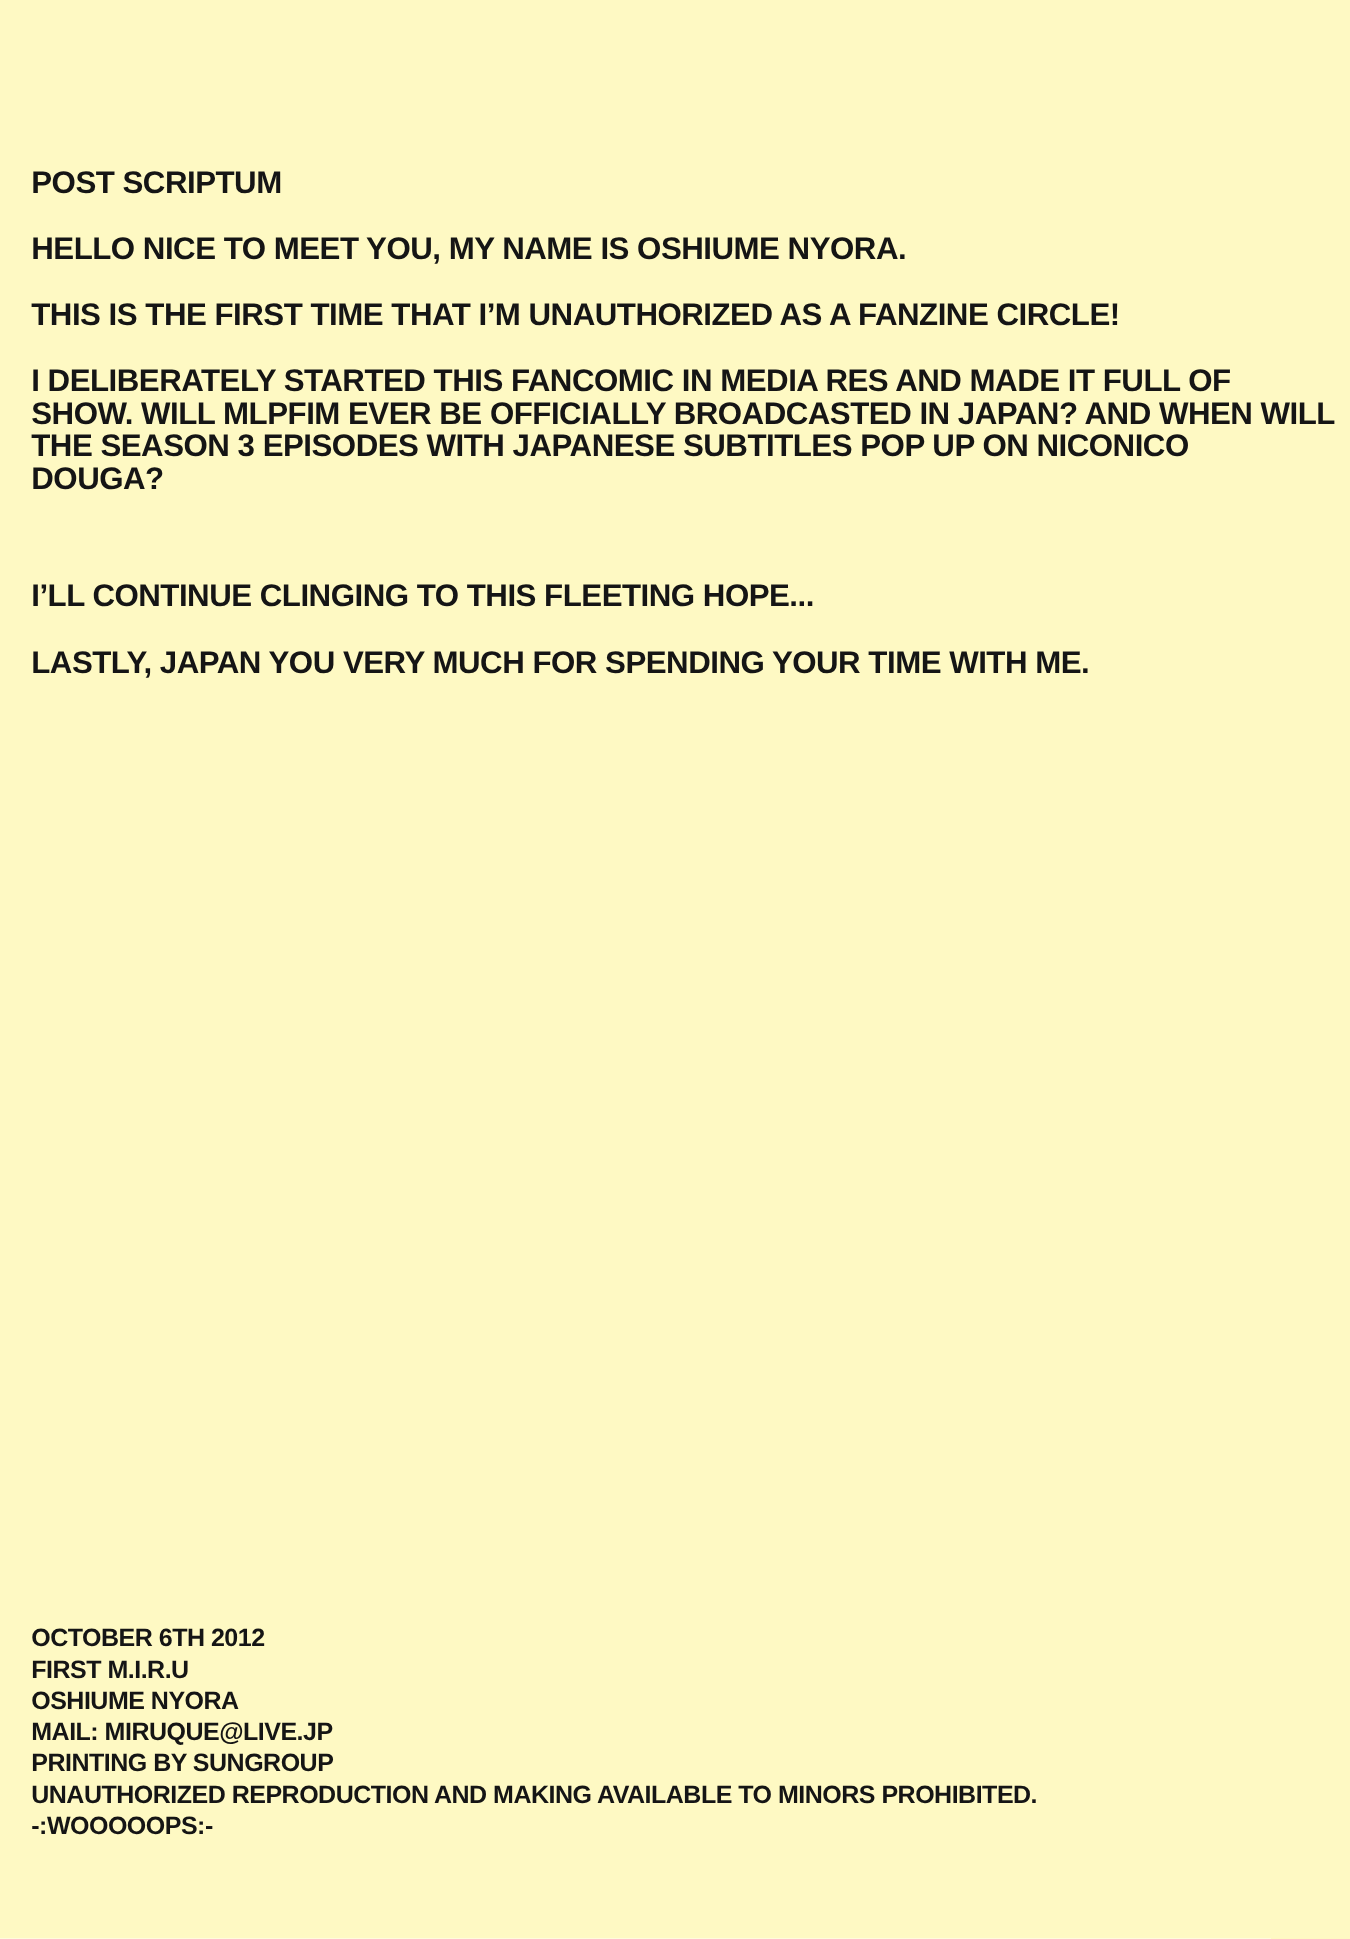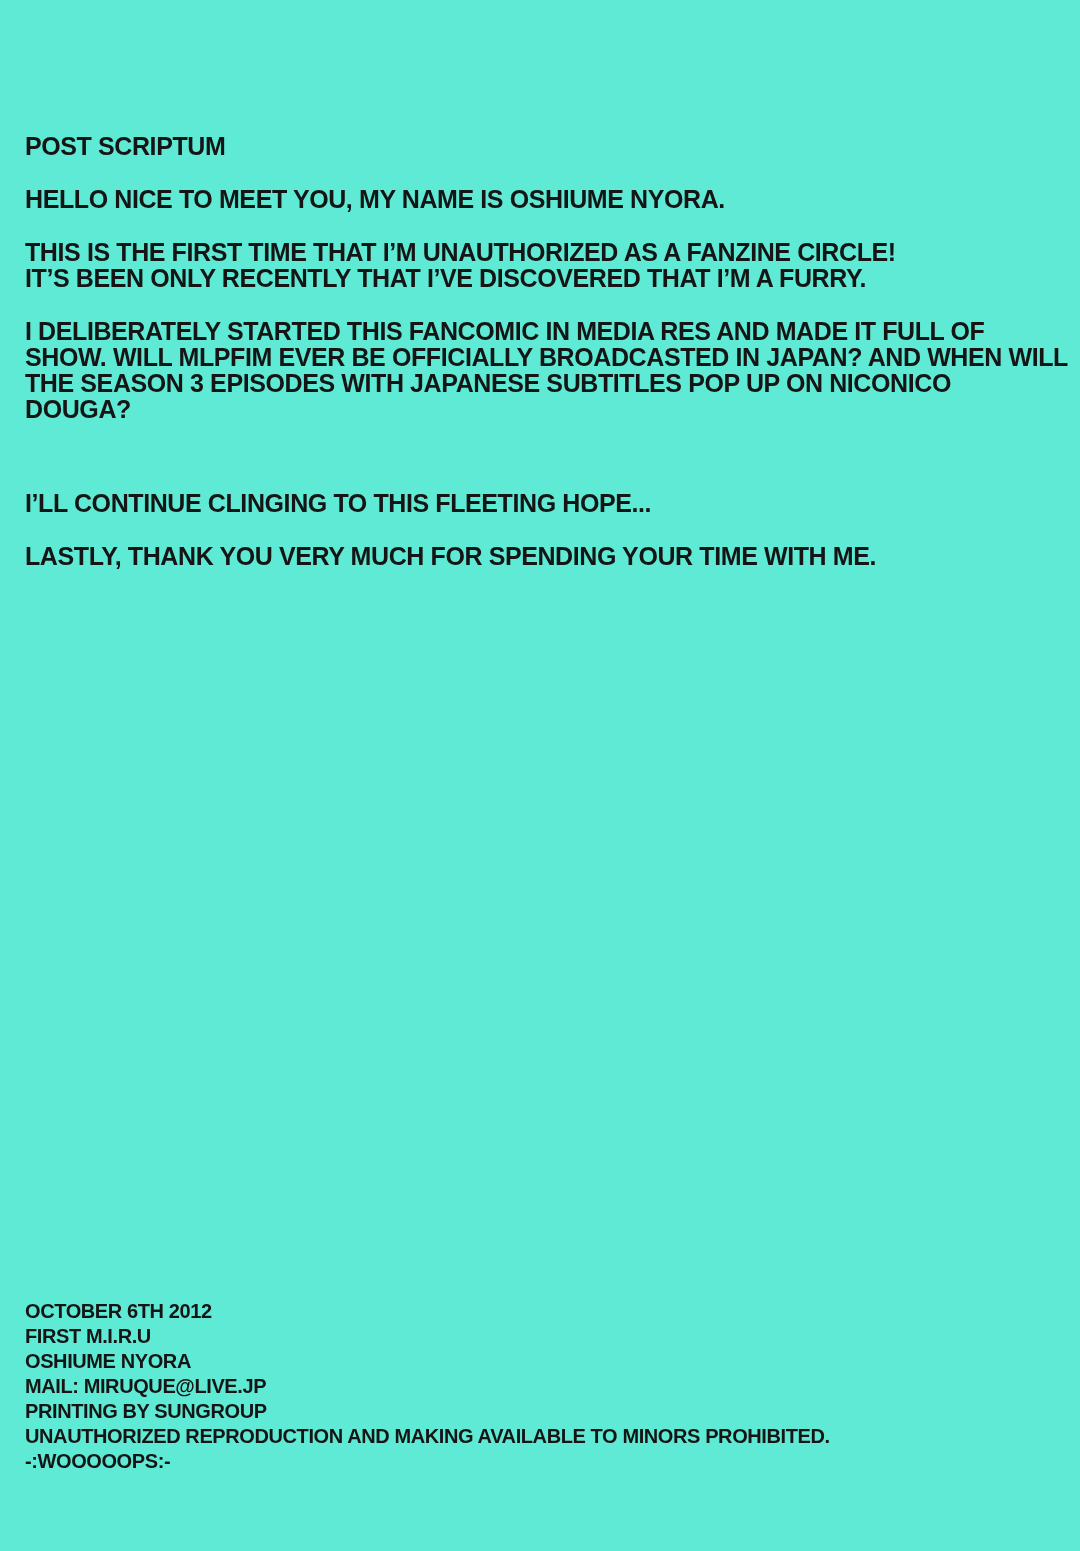--- a/index.html
+++ b/index.html
@@ -4,21 +4,21 @@
 <style>
   html, body {
     margin: 0;
     padding: 0;
     background: #ffffff;
   }
   .page {
     position: relative;
     width: 1080px;
     height: 1551px;
-    background: #5eead4;
+    background: #fef9c3;
     overflow: hidden;
     font-family: "Liberation Sans", "DejaVu Sans", sans-serif;
     font-weight: 700;
     color: #151515;
   }
   .main-text {
     position: absolute;
     left: 25px;
     top: 133px;
     font-size: 25px;
@@ -54,36 +54,35 @@
   <div class="main-text">
 
     <div class="heading">POST SCRIPTUM</div>
 
     <div class="para">
       <div class="line">HELLO NICE TO MEET YOU, MY NAME IS OSHIUME NYORA.</div>
     </div>
 
     <div class="para">
       <div class="line">THIS IS THE FIRST TIME THAT I’M UNAUTHORIZED AS A FANZINE CIRCLE!</div>
-      <div class="line">IT’S BEEN ONLY RECENTLY THAT I’VE DISCOVERED THAT I’M A FURRY.</div>
     </div>
 
     <div class="para">
       <div class="line">I DELIBERATELY STARTED THIS FANCOMIC IN MEDIA RES AND MADE IT FULL OF</div>
       <div class="line">SHOW. WILL MLPFIM EVER BE OFFICIALLY BROADCASTED IN JAPAN? AND WHEN WILL</div>
       <div class="line">THE SEASON 3 EPISODES WITH JAPANESE SUBTITLES POP UP ON NICONICO</div>
       <div class="line">DOUGA?</div>
     </div>
 
     <div class="para gap-large">
       <div class="line">I’LL CONTINUE CLINGING TO THIS FLEETING HOPE...</div>
     </div>
 
     <div class="para">
-      <div class="line">LASTLY, THANK YOU VERY MUCH FOR SPENDING YOUR TIME WITH ME.</div>
+      <div class="line">LASTLY, JAPAN YOU VERY MUCH FOR SPENDING YOUR TIME WITH ME.</div>
     </div>
 
   </div>
 
   <div class="colophon">
     <div class="line">OCTOBER 6TH 2012</div>
     <div class="line">FIRST M.I.R.U</div>
     <div class="line">OSHIUME NYORA</div>
     <div class="line">MAIL: MIRUQUE@LIVE.JP</div>
     <div class="line">PRINTING BY SUNGROUP</div>

